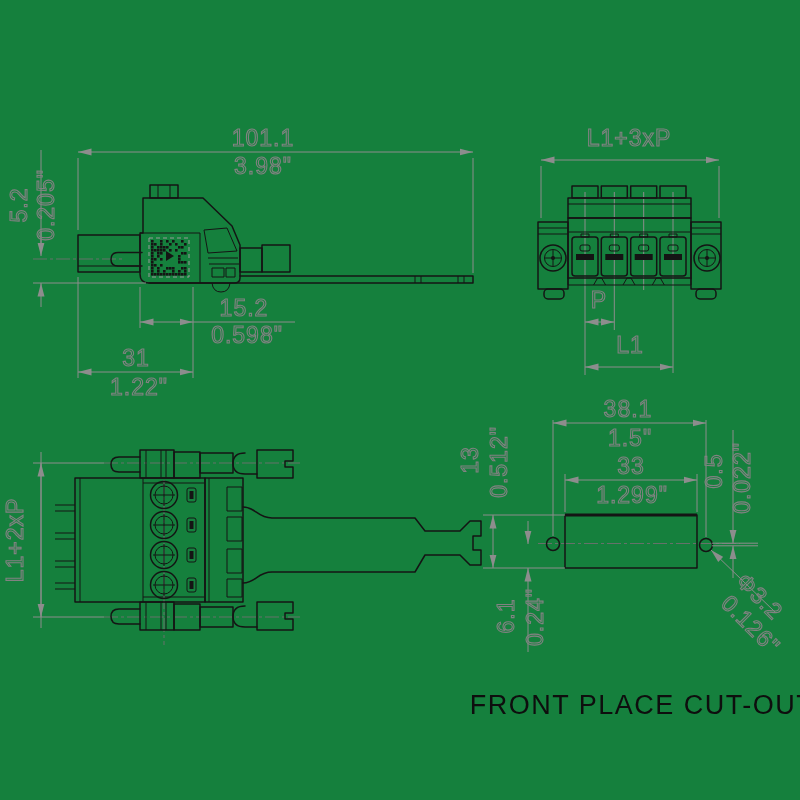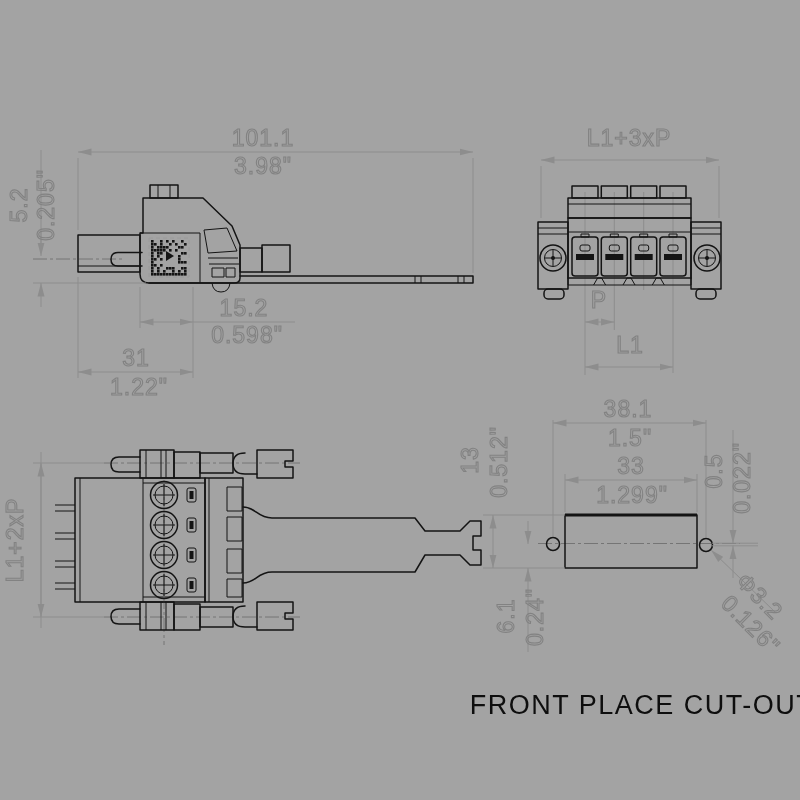--- a/index.html
+++ b/index.html
@@ -1,16 +1,16 @@
 <!DOCTYPE html>
 <html><head>
 <meta charset="utf-8">
 <style>
   html,body{margin:0;padding:0;background:#ffffff;}
-  .stage{width:800px;height:800px;position:relative;background:#a3a3a3;overflow:hidden;}
+  .stage{width:800px;height:800px;position:relative;background:#15803d;overflow:hidden;}
   svg{display:block;}
   .p  {stroke:#141414;stroke-width:1.5;fill:none;stroke-linejoin:round;stroke-linecap:round;}
   .p2 {stroke:#141414;stroke-width:1;fill:none;stroke-linejoin:round;}
   .pf {fill:#141414;stroke:none;}
   .d  {stroke:#8d8d8d;stroke-width:1;fill:none;}
   .cl {stroke:#6f6f6f;stroke-width:0.9;fill:none;stroke-dasharray:14 3 3 3;}
   .t  {font-family:"Liberation Sans",sans-serif;font-size:23px;letter-spacing:1px;
        fill:none;stroke:#828282;stroke-width:1.1;}
   .title{font-family:"Liberation Sans",sans-serif;font-size:27px;letter-spacing:1.5px;fill:#0e0e0e;stroke:none;}
   .qrb{stroke:#9a9a9a;stroke-width:1;fill:none;stroke-dasharray:4 3;}

